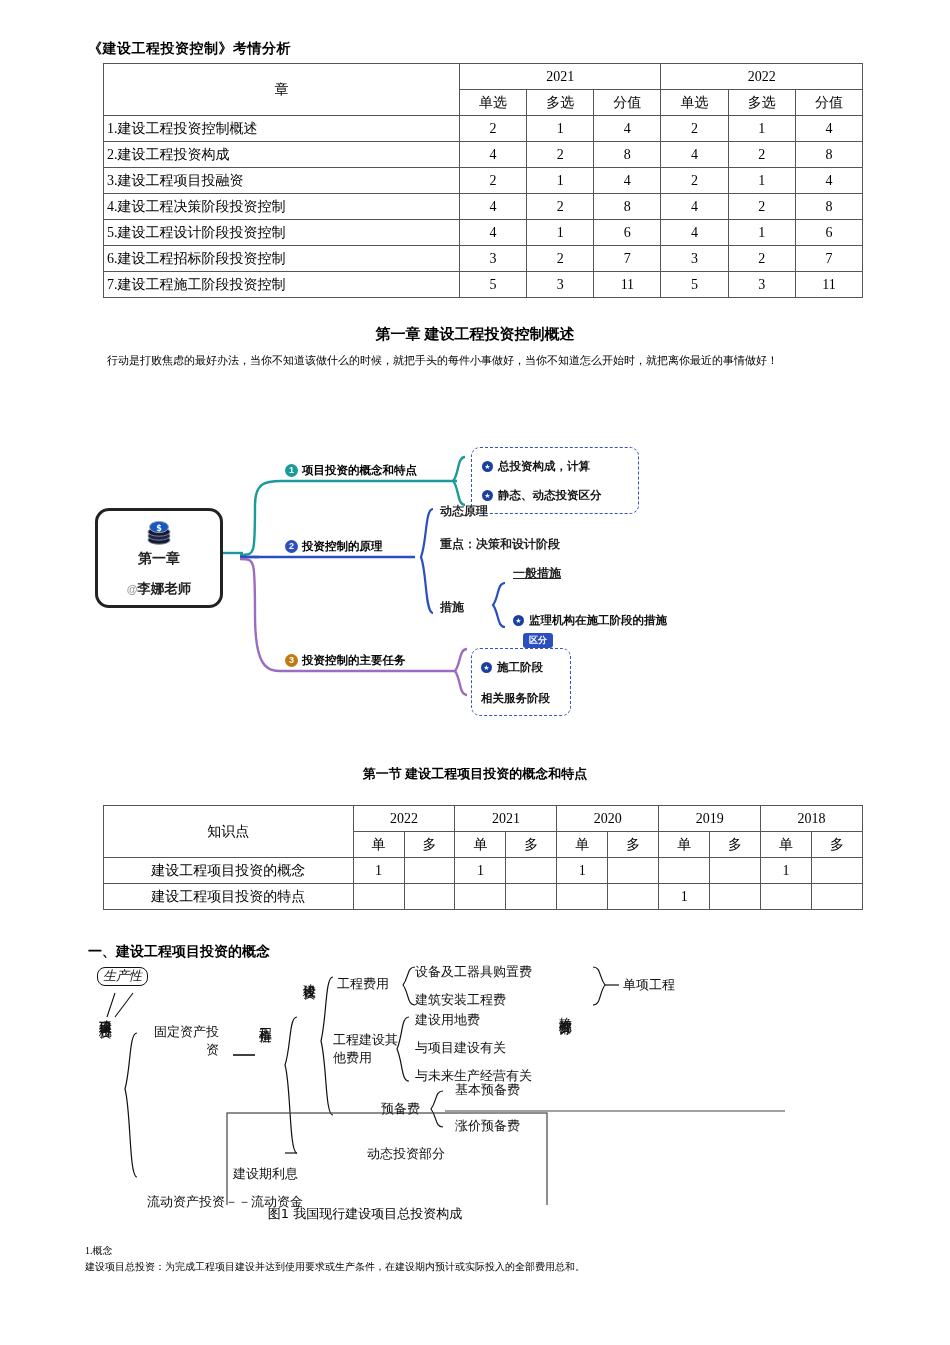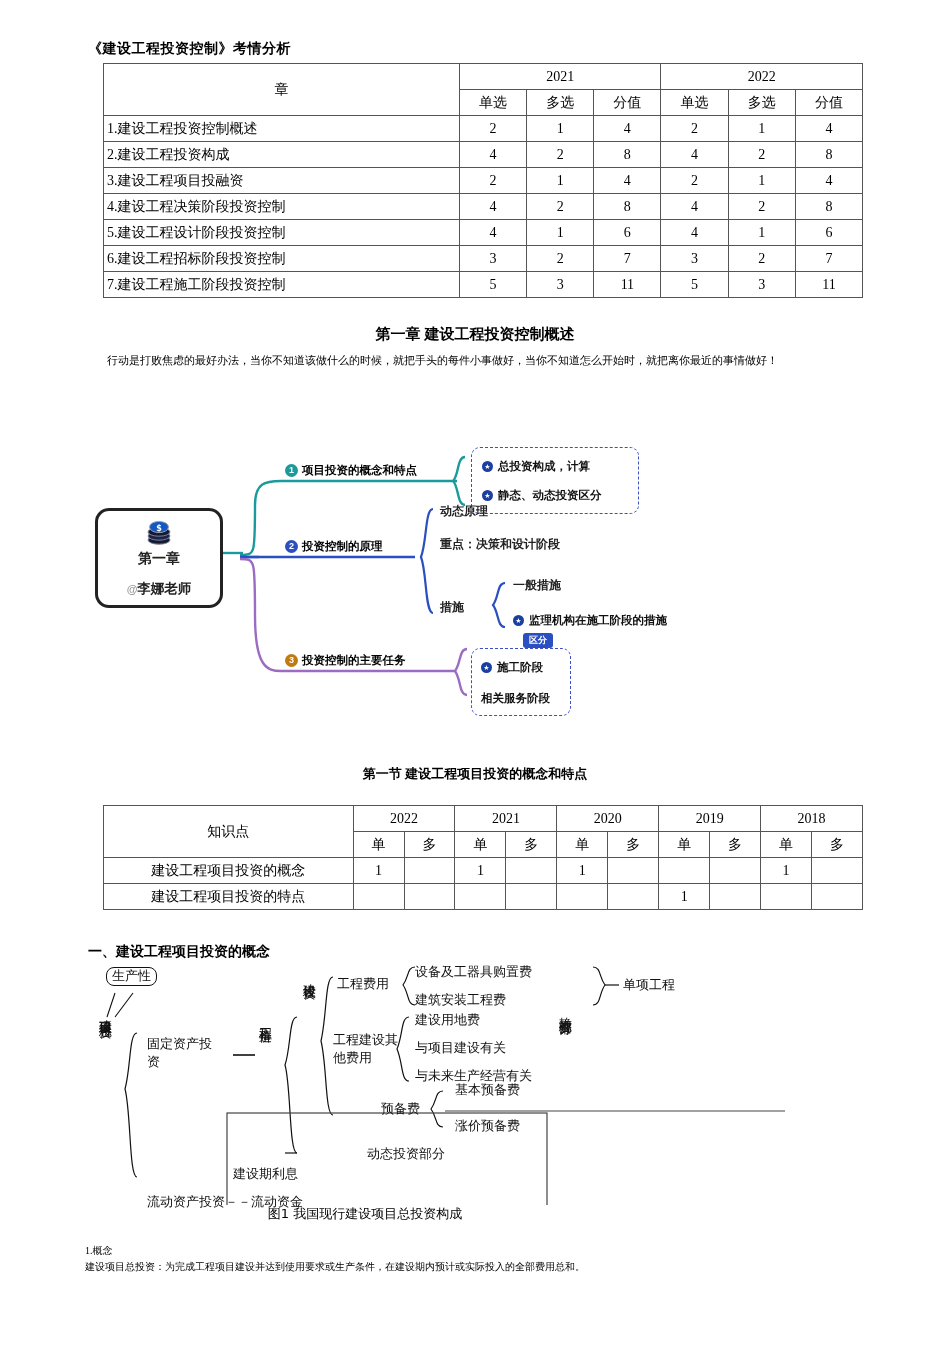--- a/index.html
+++ b/index.html
@@ -296,21 +296,21 @@
       </div>
     </div>
 
     <div class="mm-node branch-label" style="left:200px; top:134px;">
       <span class="numcirc n2">2</span>
       <span>投资控制的原理</span>
     </div>
     <div class="plain-leaf" style="left:355px; top:98px;">动态原理</div>
     <div class="plain-leaf" style="left:355px; top:131px;">重点：决策和设计阶段</div>
     <div class="plain-leaf" style="left:355px; top:194px;">措施</div>
-    <div class="plain-leaf" style="left:428px; top:172px;">一般措施</div>
+    <div class="plain-leaf" style="left:428px; top:160px;text-decoration:underline;">一般措施</div>
     <div class="leaf" style="position:absolute; left:428px; top:208px;">
       <span class="dot-blue"></span>
       <span>监理机构在施工阶段的措施</span>
     </div>
 
     <div class="mm-node branch-label" style="left:200px; top:248px;">
       <span class="numcirc n3">3</span>
       <span>投资控制的主要任务</span>
     </div>
     <div class="badge" style="left:394px; top:228px;margin-left:44px;">区分</div>
@@ -402,25 +402,25 @@
 
       <path d="M240 136 C 232 136, 234 146, 228 154 C 234 162, 232 172, 240 172" stroke="#111" stroke-width="1.2" fill="none" transform="translate(118,0)"></path>
 
       <line x1="360" y1="156" x2="700" y2="156" stroke="#444" stroke-width="1.2"></line>
 
       <rect x="142" y="158" width="320" height="108" fill="none" stroke="#444" stroke-width="1.2"></rect>
 
       <path d="M212 198 C 208 198, 206 198, 200 198" stroke="#111" stroke-width="1.2" fill="none"></path>
     </svg>
 
-    <div class="tl tl-box" style="left:21px; top:12px;">生产性</div>
+    <div class="tl tl-box" style="left:12px; top:12px;font-style:italic;">生产性</div>
 
     <div class="tl tl-v" style="left:12px; top:54px; height:175px;">建设项目总投资</div>
 
-    <div class="tl" style="left:62px; top:80px; width:72px; white-space:normal; line-height:1.35;">固定资产投资</div>
+    <div class="tl" style="left:62px; top:68px; width:72px; white-space:normal; line-height:1.35;text-align:right;">固定资产投资</div>
 
     <div class="tl tl-v" style="left:172px; top:62px; height:90px;">工程造价</div>
 
     <div class="tl tl-v" style="left:216px; top:18px; height:120px;">建设投资</div>
 
     <div class="tl" style="left:252px; top:22px;">工程费用</div>
     <div class="tl" style="left:330px; top:10px;">设备及工器具购置费</div>
     <div class="tl" style="left:330px; top:38px;">建筑安装工程费</div>
     <div class="tl" style="left:538px; top:23px;">单项工程</div>
 

